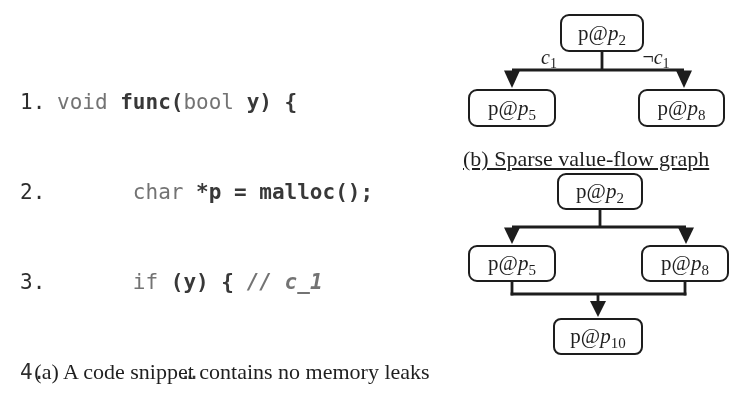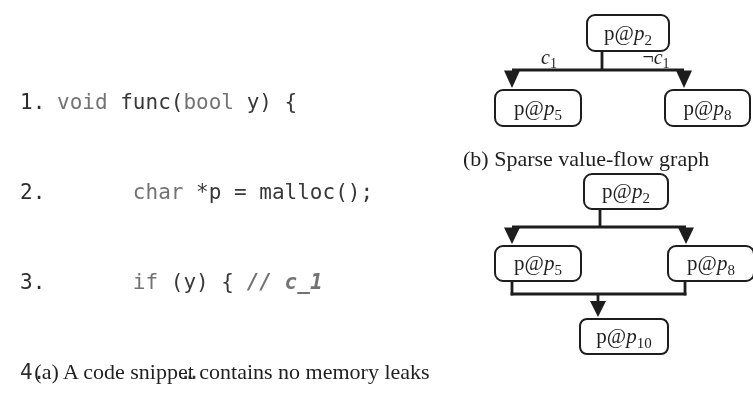--- a/index.html
+++ b/index.html
@@ -27,48 +27,47 @@
     line-height: 30px;
     white-space: pre;
   }
   .crow { height: 30px; }
   .ln {
     display: inline-block;
     width: 37px;
     color: #2d2d2d;
   }
   .tk.pl  { color: #3a3a3a; }
-  .tk.plb { color: #383838; font-weight: normal; }
+  .tk.plb { color: #383838; font-weight: bold; }
   .tk.kw  { color: #737373; font-weight: normal; }
   .tk.cm  { color: #737373; font-style: italic; font-weight: 600; }
 
   .caption {
     position: absolute;
     font-size: 22px;
     color: #1f1f1f;
     white-space: nowrap;
   }
   #caption-a { left: 2px; top: 359px; width: 460px; text-align: center; }
-  #caption-b { left: 463px; top: 146px; }
+  #caption-b { left: 463px; top: 146px; text-decoration: underline; }
   #caption-c { left: 485px; top: 365px; }
 
   
   .gnode {
     position: absolute;
     box-sizing: border-box;
     background: #ffffff;
     border: 2.4px solid #1d1d1d;
     border-radius: 9px;
     display: flex;
     align-items: center;
     justify-content: center;
     font-size: 21px;
     line-height: 1;
     z-index: 2;
-    margin-left: 26px;
   }
   .nvar { font-style: italic; }
   .nsub { font-size: 15px; vertical-align: baseline; position: relative; top: 5px; }
 
   
   .elabel {
     position: absolute;
     transform: translateX(-50%);
     font-size: 20px;
     line-height: 1;

